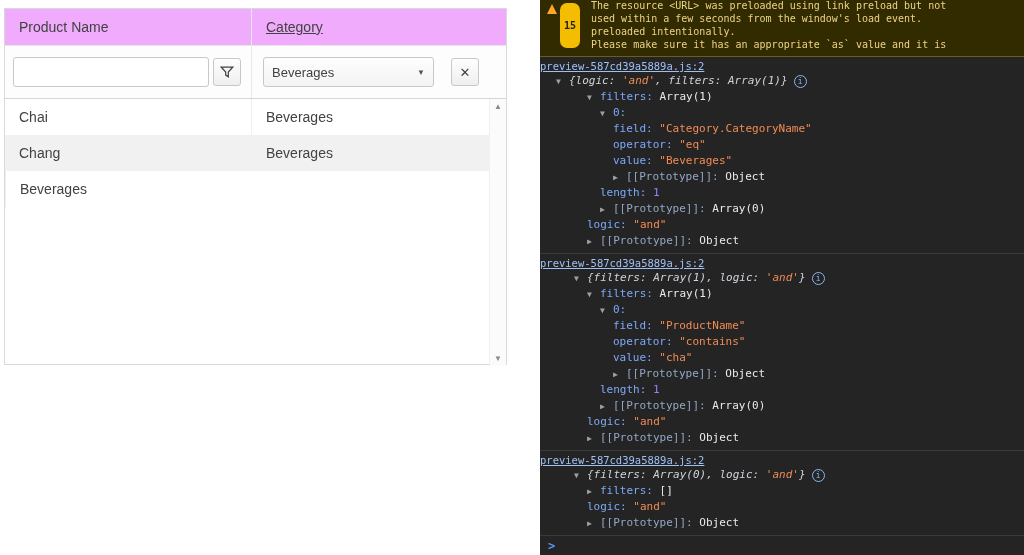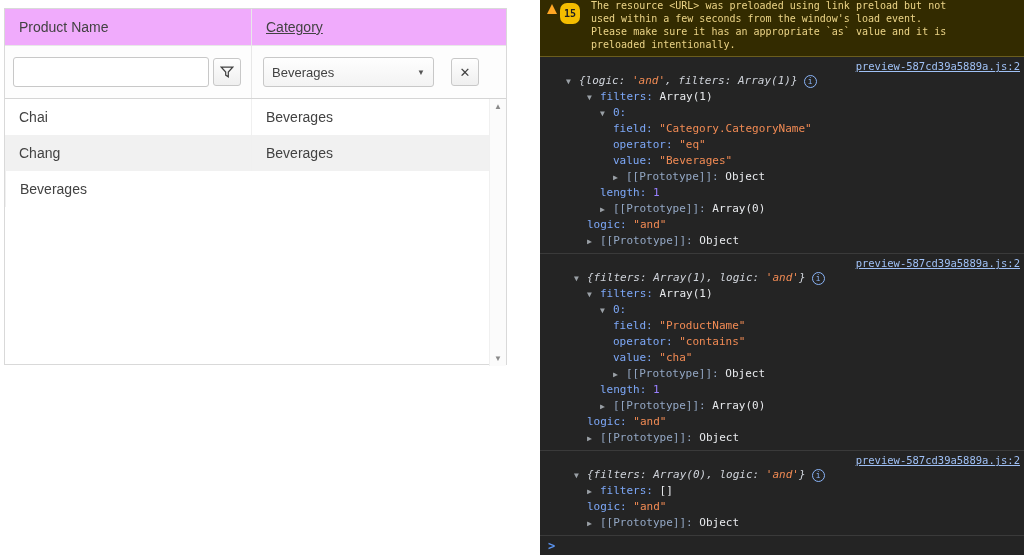--- a/index.html
+++ b/index.html
@@ -43,25 +43,25 @@
 
   
   .console{position:absolute;left:540px;top:0;width:484px;height:555px;box-sizing:border-box;
            background:var(--console-bg,#242424);color:var(--console-text,#e8eaed);
            font-family:"DejaVu Sans Mono",monospace;font-size:11px;overflow:hidden;}
   .warning{background:var(--warning-bg,#332b00);border-bottom:1px solid #6b5d1d;display:flex;
            padding:2px 8px 5px 5px;overflow:hidden;}
   .warn-badge{display:flex;align-items:flex-start;flex:0 0 auto;width:46px;margin-top:1px;}
   .warn-tri{width:0;height:0;border-left:5px solid transparent;border-right:5px solid transparent;
             border-bottom:10px solid #ffa724;margin:1px 3px 0 2px;}
-  .warn-count{background:var(--warning-badge,#f4bd00);color:#202020;border-radius:7px;padding:4px 4px;
+  .warn-count{background:var(--warning-badge,#f4bd00);color:#202020;border-radius:7px;padding:16px 4px;
               font-size:10px;line-height:13px;font-weight:bold;}
   .warn-text{color:var(--warning-text,#ecd486);line-height:13px;font-size:10px;margin-top:-3px;}
   .c-entry{border-bottom:1px solid var(--console-border,#3a3a3a);padding:2px 0 4px;}
-  .c-linkrow{height:14px;line-height:14px;text-align:right;padding-right:4px;}
+  .c-linkrow{height:14px;line-height:14px;padding-right:20px;}
   .c-link{color:var(--console-link,#9fc0f5);text-decoration:underline;font-size:10.5px;cursor:pointer;}
   .c-line{height:16px;line-height:16px;white-space:pre;}
   .sum{color:#cfd3da;font-style:italic;}
   .tri{display:inline-block;width:13px;font-size:8px;color:#9aa0a6;font-style:normal;cursor:pointer;}
   .t-key{color:var(--console-key,#7da8f8);}
   .t-proto{color:var(--console-proto,#93a7c4);}
   .t-string{color:var(--console-string,#f28b54);}
   .t-number{color:var(--console-number,#9980ff);}
   .t-plain{color:var(--console-text,#e8eaed);}
   .sp-plain{color:inherit;}
@@ -122,28 +122,28 @@
 
 <div class="console">
   <div class="warning">
     <div class="warn-badge">
       <span class="warn-tri"></span>
       <span class="warn-count">15</span>
     </div>
     <div class="warn-text">
         <div>The resource &lt;URL&gt; was preloaded using link preload but not</div>
         <div>used within a few seconds from the window's load event.</div>
+        <div>preloaded intentionally.</div>
         <div>Please make sure it has an appropriate `as` value and it is</div>
-        <div>preloaded intentionally.</div>
       </div>
   </div>
   <div>
       <div class="c-entry">
         <div class="c-linkrow"><span class="c-link">preview-587cd39a5889a.js:2</span></div>
-        <div class="c-line sum" style="padding-left: 26px;"><span class="tri">▼</span><span class="sp-plain">{logic: </span><span class="sp-string">'and'</span><span class="sp-plain">, filters: Array(1)}</span><span class="info-icon">i</span></div>
+        <div class="c-line sum" style="padding-left: 16px;"><span class="tri">▼</span><span class="sp-plain">{logic: </span><span class="sp-string">'and'</span><span class="sp-plain">, filters: Array(1)}</span><span class="info-icon">i</span></div>
         <div class="c-line" style="padding-left: 47px;"><span class="tri">▼</span><span class="t-key">filters: </span><span class="t-plain">Array(1)</span></div>
         <div class="c-line" style="padding-left: 60px;"><span class="tri">▼</span><span class="t-key">0: </span></div>
         <div class="c-line" style="padding-left: 73px;"><span class="t-key">field: </span><span class="t-string">"Category.CategoryName"</span></div>
         <div class="c-line" style="padding-left: 73px;"><span class="t-key">operator: </span><span class="t-string">"eq"</span></div>
         <div class="c-line" style="padding-left: 73px;"><span class="t-key">value: </span><span class="t-string">"Beverages"</span></div>
         <div class="c-line" style="padding-left: 73px;"><span class="tri">▶</span><span class="t-proto">[[Prototype]]: </span><span class="t-plain">Object</span></div>
         <div class="c-line" style="padding-left: 60px;"><span class="t-key">length: </span><span class="t-number">1</span></div>
         <div class="c-line" style="padding-left: 60px;"><span class="tri">▶</span><span class="t-proto">[[Prototype]]: </span><span class="t-plain">Array(0)</span></div>
         <div class="c-line" style="padding-left: 47px;"><span class="t-key">logic: </span><span class="t-string">"and"</span></div>
         <div class="c-line" style="padding-left: 47px;"><span class="tri">▶</span><span class="t-proto">[[Prototype]]: </span><span class="t-plain">Object</span></div>

